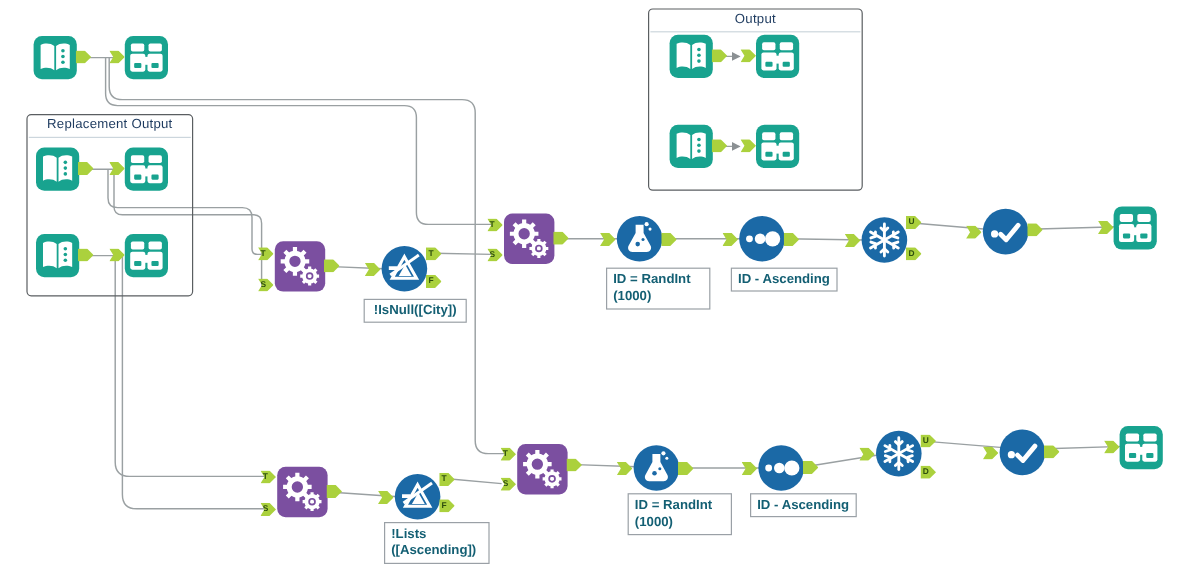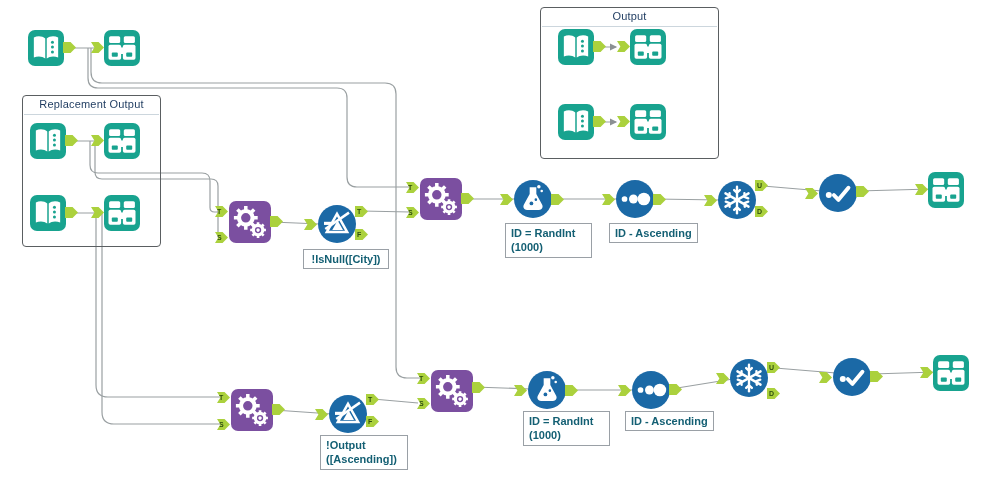--- a/index.html
+++ b/index.html
@@ -69,21 +69,21 @@
       <div>!IsNull([City])</div>
     </div>
     <div class="anno" style="left: 505px; top: 223px; min-width: 87px; color: rgb(19, 95, 115); border-color: rgb(154, 160, 166);">
       <div>ID = RandInt</div>
       <div>(1000)</div>
     </div>
     <div class="anno" style="left: 609px; top: 223px; min-width: 85px; color: rgb(19, 95, 115); border-color: rgb(154, 160, 166);">
       <div>ID - Ascending</div>
     </div>
     <div class="anno" style="left: 320px; top: 435px; min-width: 88px; color: rgb(19, 95, 115); border-color: rgb(154, 160, 166);">
-      <div>!Output</div>
+      <div>!Lists</div>
       <div>([Ascending])</div>
     </div>
     <div class="anno" style="left: 523px; top: 411px; min-width: 87px; color: rgb(19, 95, 115); border-color: rgb(154, 160, 166);">
       <div>ID = RandInt</div>
       <div>(1000)</div>
     </div>
     <div class="anno" style="left: 625px; top: 411px; min-width: 85px; color: rgb(19, 95, 115); border-color: rgb(154, 160, 166);">
       <div>ID - Ascending</div>
     </div>
     <div class="node square" style="left: 28px; top: 30px; width: 36px; height: 36px; background: rgb(24, 163, 143); --bg: #18a38f;">

